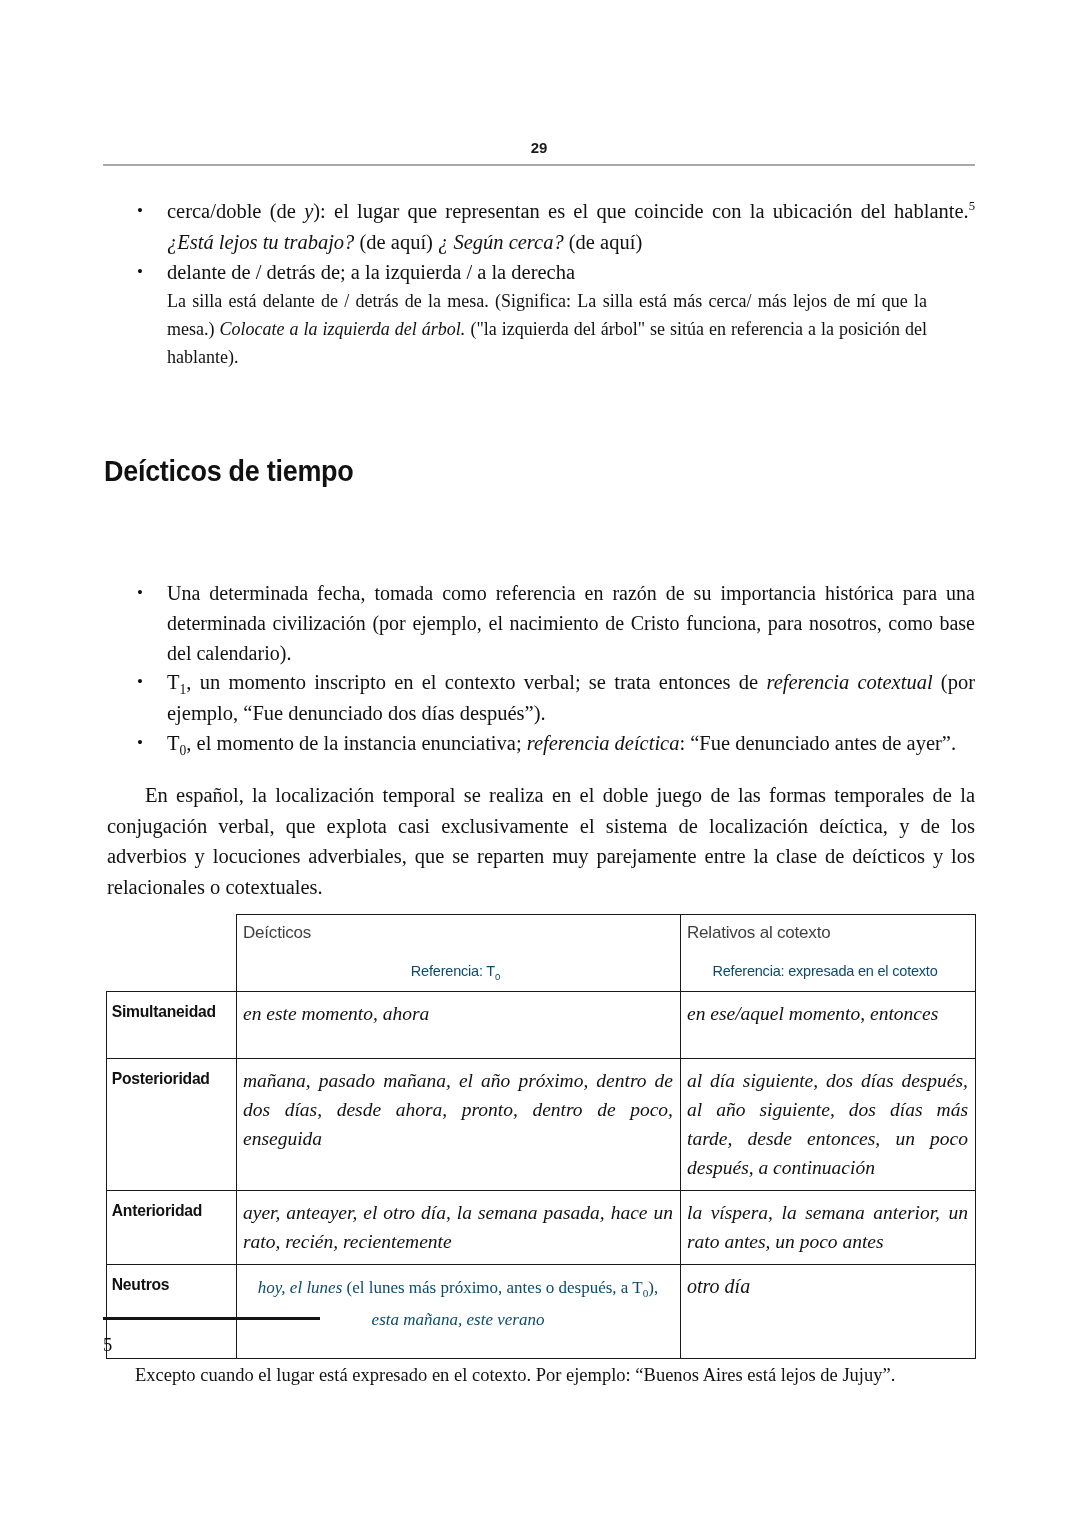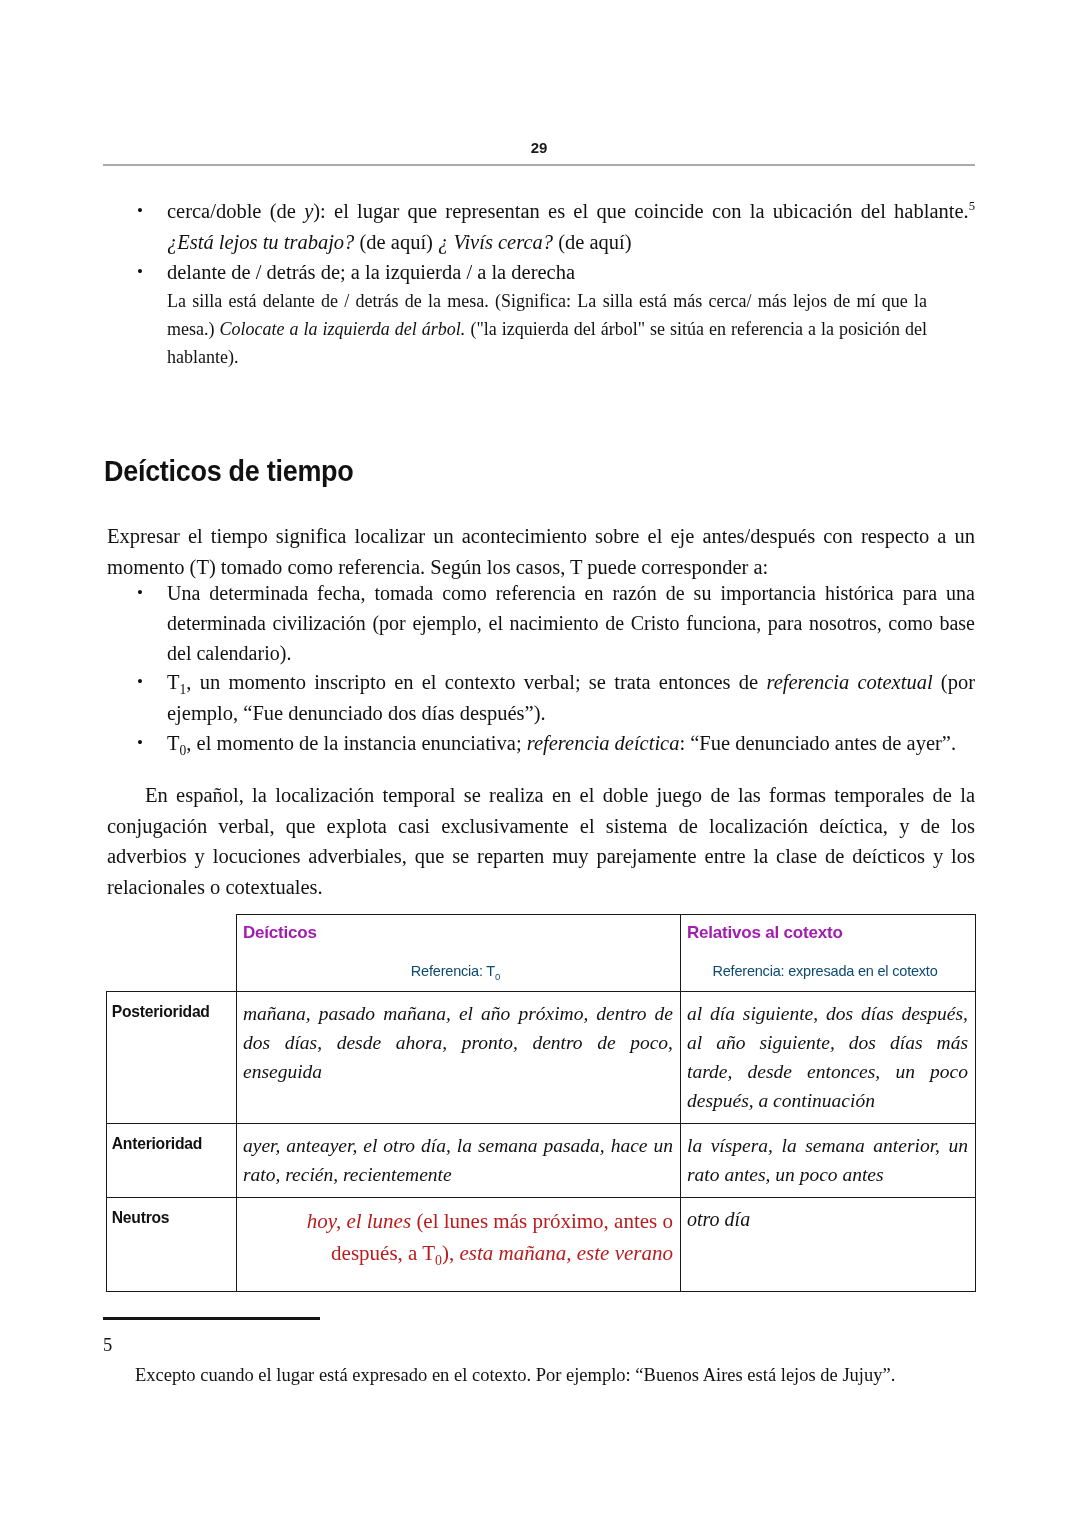--- a/index.html
+++ b/index.html
@@ -142,24 +142,24 @@
     line-height: 21px;
     letter-spacing: -0.25px;
     color: #111;
     padding: 9px 4px 8px 5px;
     transform: scaleX(0.95);
     transform-origin: left top;
     display: block;
   }
   .hdr-main {
     font-family: "Liberation Sans", "DejaVu Sans", sans-serif;
-    font-weight: bold;
+    font-weight: normal;
     font-size: 17px;
     letter-spacing: -0.2px;
-    color: #a21caf;
+    color: #404040;
     display: block;
     padding: 8px 0 0 6px;
   }
   .hdr-sub {
     font-family: "Liberation Sans", "DejaVu Sans", sans-serif;
     font-weight: normal;
     font-size: 14.5px;
     letter-spacing: -0.2px;
     color: #0c4a6e;
     display: block;
@@ -169,24 +169,24 @@
   .cell-it {
     font-style: italic;
     font-size: 19.5px;
     line-height: 29px;
     text-align: justify;
     text-justify: inter-word;
     color: #111;
   }
   .cell-it.flush { text-align: left; }
   .cell-mix {
-    font-size: 21px;
+    font-size: 17px;
     line-height: 32px;
-    text-align: right;
-    color: #b91c1c;
+    text-align: center;
+    color: #0c4a6e;
   }
 
   
   .fn-rule {
     position: absolute;
     left: 103px;
     top: 1304px;
     width: 217px;
     height: 3px;
     background: #141414;
@@ -217,38 +217,37 @@
 <div class="page">
 
   <div class="runhead">
     <div class="folio">29</div>
   </div>
   <div class="runhead-rule"></div>
 
   <div class="bullet-row tblock body-text" style="left:137px; top:183px; width:838px;">
     <span class="bullet-mark">•</span>
     <div class="bullet-body">
-      <span>cerca/doble (de </span><i>y</i><span>): el lugar que representan es el que coincide con la ubicación del hablante.</span><sup class="fn">5</sup><i> ¿Está lejos tu trabajo?</i><span> (de aquí) </span><i>¿ Vivís cerca?</i><span> (de aquí)</span>
+      <span>cerca/doble (de </span><i>y</i><span>): el lugar que representan es el que coincide con la ubicación del hablante.</span><sup class="fn">5</sup><i> ¿Está lejos tu trabajo?</i><span> (de aquí) </span><i>¿ Según cerca?</i><span> (de aquí)</span>
     </div>
   </div>
 
   <div class="bullet-row tblock body-text" style="left:137px; top:244px; width:838px;">
     <span class="bullet-mark">•</span>
     <div class="bullet-body nojust" style="text-align:left;">
       <span>delante de / detrás de; a la izquierda / a la derecha</span>
     </div>
   </div>
 
   <div class="tblock small-text" style="left:167px; top:274px; width:760px;">
     <span>La silla está delante de / detrás de la mesa. (Significa: La silla está más cerca/ más lejos de mí que la mesa.) </span><i>Colocate a la izquierda del árbol.</i><span> ("la izquierda del árbol" se sitúa en referencia a la posición del hablante).</span>
   </div>
 
   <div class="heading">Deícticos de tiempo</div>
 
-  <div class="tblock body-text" style="left:107px; top:508px; width:868px;">Expresar el tiempo significa localizar un acontecimiento sobre el eje antes/después con respecto a un momento (T) tomado como referencia. Según los casos, T puede corresponder a:</div>
 
   <div class="bullet-row tblock small-text" style="left:137px; top:565px; width:838px; font-size:20px; line-height:30px;">
     <span class="bullet-mark">•</span>
     <div class="bullet-body">Una determinada fecha, tomada como referencia en razón de su importancia histórica para una determinada civilización (por ejemplo, el nacimiento de Cristo funciona, para nosotros, como base del calendario).</div>
   </div>
 
   <div class="bullet-row tblock body-text" style="left:137px; top:654px; width:838px;">
     <span class="bullet-mark">•</span>
     <div class="bullet-body">
       <span>T</span><sub class="sb">1</sub><span>, un momento inscripto en el contexto verbal; se trata entonces de </span><i>referencia cotextual</i><span> (por ejemplo, “Fue denunciado dos días después”).</span>
@@ -278,20 +277,35 @@
         <td>
           <span class="hdr-main">Deícticos</span>
           <span class="hdr-sub"><span>Referencia: T</span><sub class="sb">0</sub></span>
         </td>
         <td>
           <span class="hdr-main">Relativos al cotexto</span>
           <span class="hdr-sub">Referencia: expresada en el cotexto</span>
         </td>
       </tr>
 
+      <tr>
+        <td>
+          <span class="rowlabel">Simultaneidad</span>
+        </td>
+        <td>
+          <div class="cell-pad">
+              <div class="cell-it flush" style="padding-bottom:22px;">en este momento, ahora</div>
+            </div>
+        </td>
+        <td>
+          <div class="cell-pad">
+              <div class="cell-it flush">en ese/aquel momento, entonces</div>
+            </div>
+        </td>
+      </tr>
 
       <tr>
         <td>
           <span class="rowlabel">Posterioridad</span>
         </td>
         <td>
           <div class="cell-pad">
               <div class="cell-it">mañana, pasado mañana, el año próximo, dentro de dos días, desde ahora, pronto, dentro de poco, enseguida</div>
             </div>
         </td>

